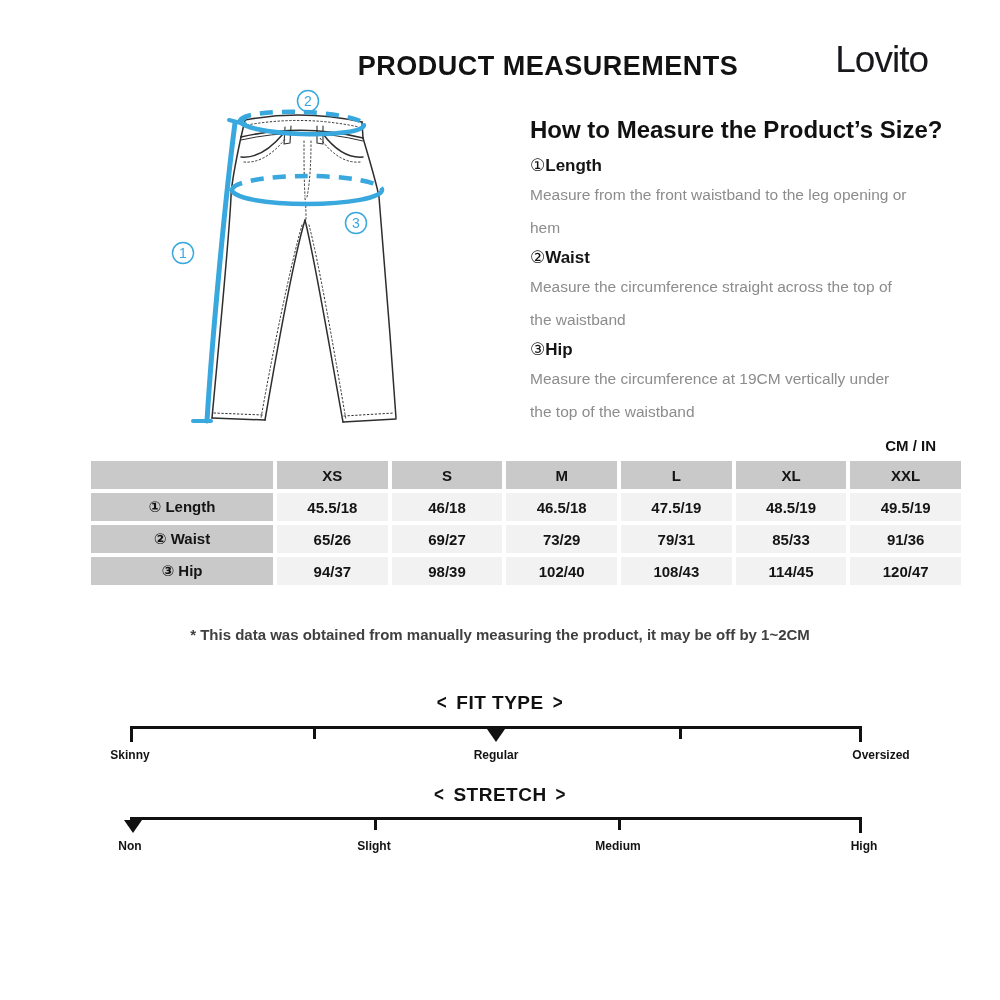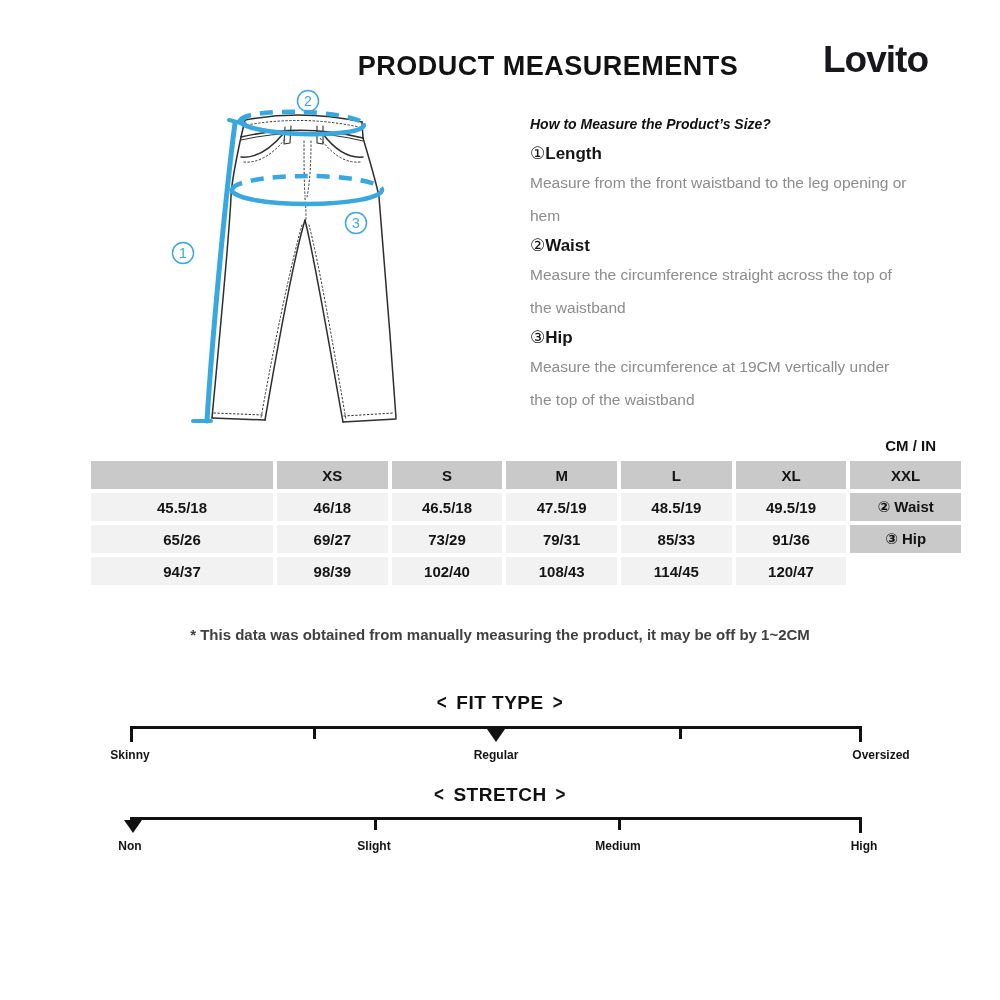--- a/index.html
+++ b/index.html
@@ -5,25 +5,25 @@
   html,body{margin:0;padding:0;}
   body{
     width:1000px;height:1000px;position:relative;background:#fff;overflow:hidden;
     font-family:"Liberation Sans","DejaVu Sans",sans-serif;color:#111;
   }
   .abs{position:absolute;}
 
   
   .page-title{top:51px;left:0;width:1000px;text-align:center;
     font-size:27px;font-weight:800;letter-spacing:.5px;color:#121212;padding-left:48px;}
-  .brand{top:39px;right:72px;font-size:37px;font-weight:700;letter-spacing:-1px;color:#17171c;}
+  .brand{top:39px;right:72px;font-size:37px;font-weight:400;letter-spacing:-1px;color:#17171c;}
 
   
   .guide{top:116px;left:530px;width:415px;}
-  .guide h2{margin:0 0 9px 0;font-size:14px;font-weight:700;color:#111;white-space:nowrap;font-style:italic;}
+  .guide h2{margin:0 0 9px 0;font-size:24px;font-weight:700;color:#111;white-space:nowrap;}
   .g-term{font-size:17px;font-weight:700;line-height:25px;color:#151515;}
   .g-term .mk{font-weight:400;font-family:"DejaVu Sans",sans-serif;}
   .g-desc{width:385px;font-size:15.5px;line-height:33px;color:#8c8c8c;font-weight:400;margin-bottom:1px;}
 
   
   .unit{top:437px;right:64px;font-size:15px;font-weight:700;}
   .size-table{top:461px;left:66px;width:870px;display:grid;
     grid-template-columns:182px repeat(6,1fr);gap:4px;padding-left:25px;}
   .cell{height:28px;display:flex;align-items:center;justify-content:center;
     font-size:15px;font-weight:700;color:#141414;}
@@ -151,20 +151,21 @@
 
 <div class="abs size-table">
   <div class="cell head"></div>
   <div class="cell head">XS</div>
   <div class="cell head">S</div>
   <div class="cell head">M</div>
   <div class="cell head">L</div>
   <div class="cell head">XL</div>
   <div class="cell head">XXL</div>
 
+  <div class="cell head">① Length</div>
   <div class="cell val">45.5/18</div>
   <div class="cell val">46/18</div>
   <div class="cell val">46.5/18</div>
   <div class="cell val">47.5/19</div>
   <div class="cell val">48.5/19</div>
   <div class="cell val">49.5/19</div>
 
   <div class="cell head">② Waist</div>
   <div class="cell val">65/26</div>
   <div class="cell val">69/27</div>

